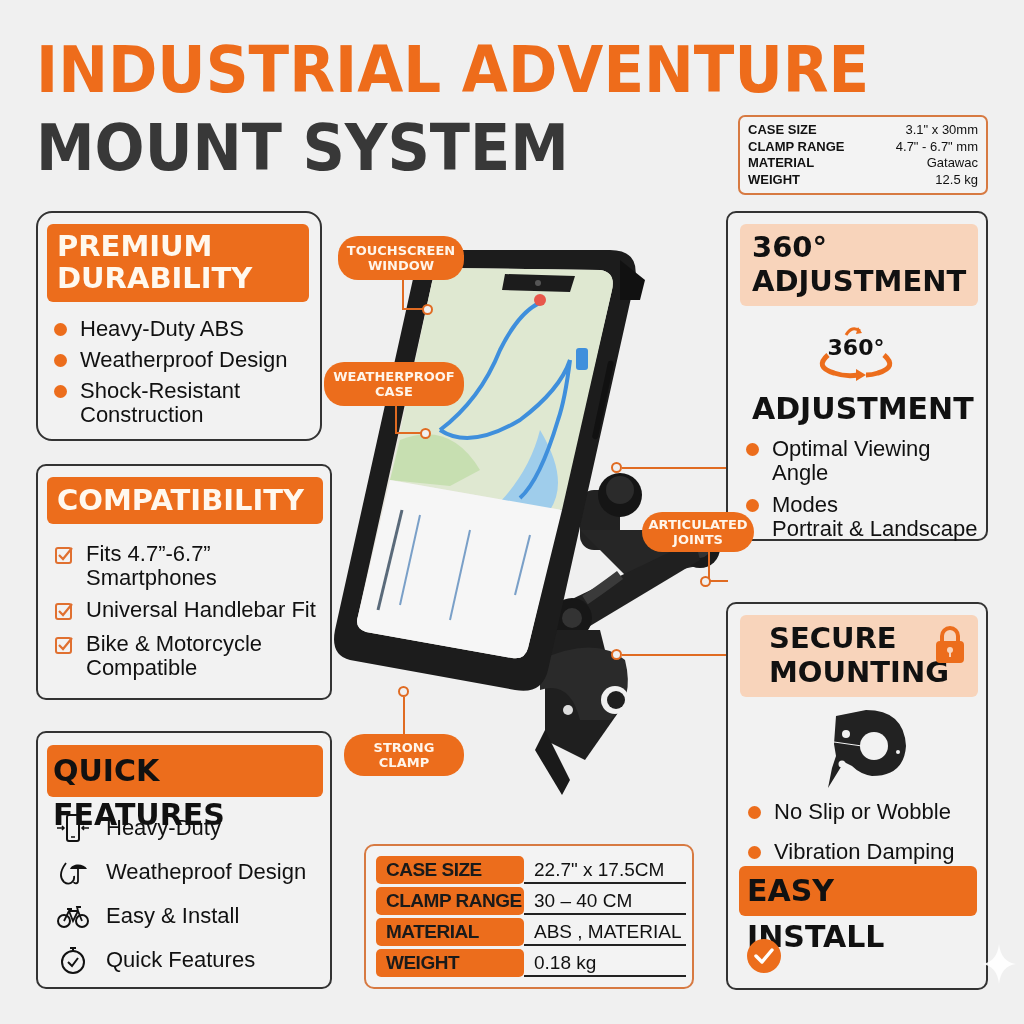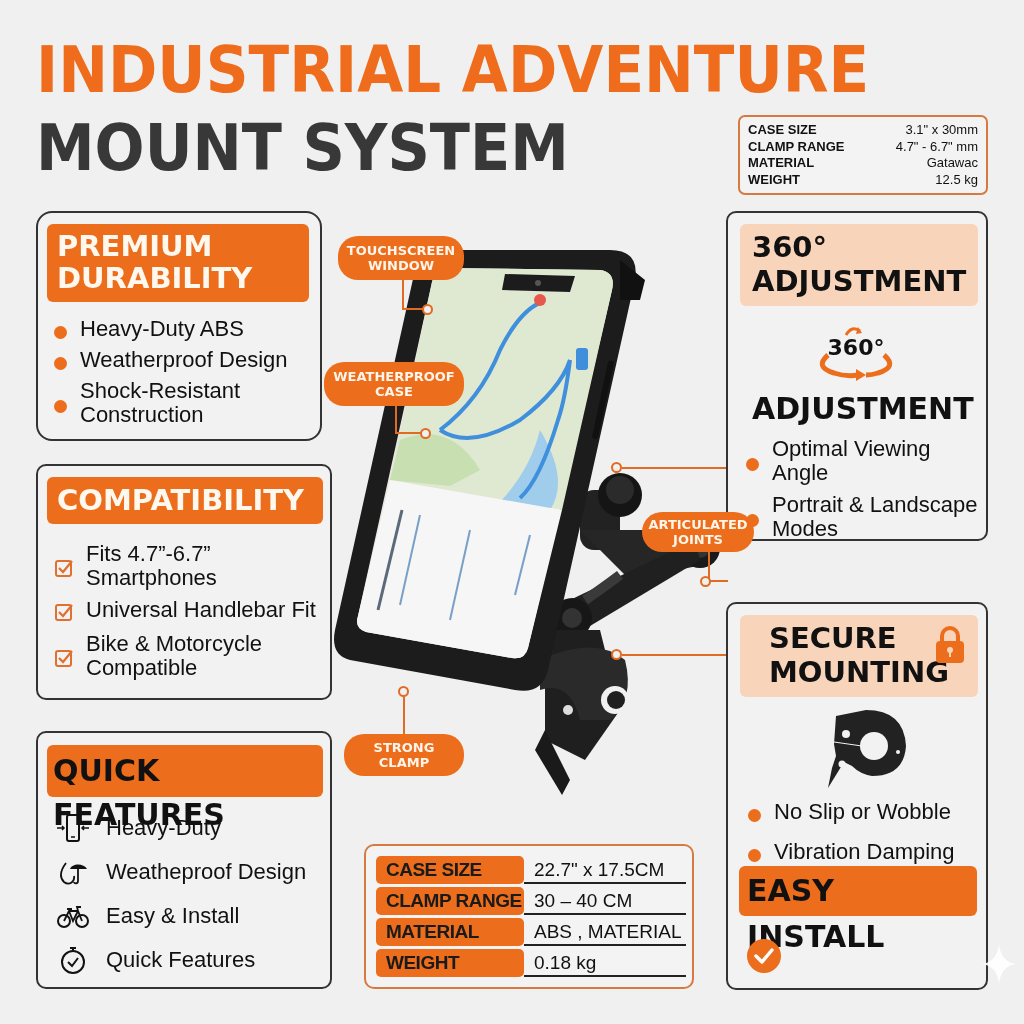--- a/index.html
+++ b/index.html
@@ -43,21 +43,21 @@
   }
   .hdr-orange {
     background: #ec6d1c; border-radius: 6px; color: #fff8ee;
     font-weight: bold; font-family: "DejaVu Sans", sans-serif;
   }
   .hdr-peach {
     background: #f8d4bb; border-radius: 6px; color: #111;
     font-weight: bold; font-family: "DejaVu Sans", sans-serif;
   }
   .list { list-style: none; }
-  .list li { display: flex; align-items: center; font-size: 22px; line-height: 24px; color: #111; }
+  .list li { display: flex; align-items: flex-start; font-size: 22px; line-height: 24px; color: #111; }
   .dot { width: 13px; height: 13px; border-radius: 50%; background: #ec6d1c; flex: none; margin-top: 6px; margin-right: 13px; }
   .check { width: 20px; height: 20px; flex: none; margin-top: 3px; margin-right: 12px; }
 
   
   .callout {
     background: #ec6d1c; color: #fff5ea; border-radius: 20px;
     font-weight: bold; font-size: 13px; line-height: 15px; text-align: right;
     display: flex; flex-direction: column; align-items: center; justify-content: center;
     font-family: "DejaVu Sans", sans-serif;
   }
@@ -220,22 +220,22 @@
     <li style="margin-bottom:8px;">
         <span class="dot"></span>
         <span style="display:flex;flex-direction:column;">
           <span>Optimal Viewing</span>
           <span>Angle</span>
         </span>
       </li>
     <li>
         <span class="dot"></span>
         <span style="display:flex;flex-direction:column;">
+          <span>Modes</span>
           <span>Portrait &amp; Landscape</span>
-          <span>Modes</span>
         </span>
       </li>
   </ul>
 </div>
 
 <div class="abs panel" style="left:726px;top:602px;width:262px;height:388px;">
   <div class="abs hdr-peach" style="left:12px;top:11px;width:238px;height:82px;padding:6px 29px;font-size:29px;line-height:34px;">
     <div>SECURE</div>
     <div>MOUNTING</div>
   </div>

